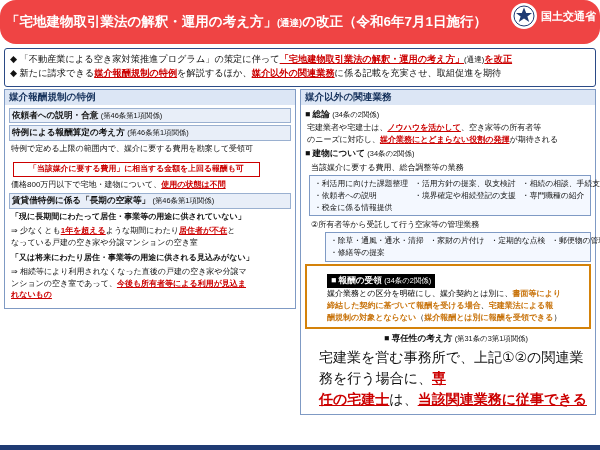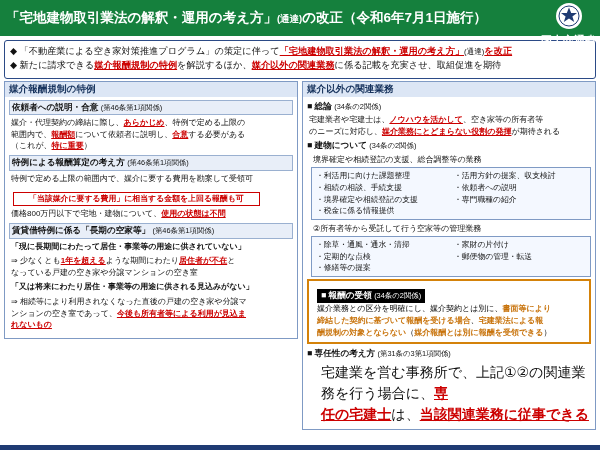--- a/index.html
+++ b/index.html
@@ -6,30 +6,30 @@
   body{
     width:600px;height:450px;overflow:hidden;
     background:#ffffff;
     font-family:"Liberation Sans","DejaVu Sans",sans-serif;
     color:#111;
   }
   .page{position:relative;width:600px;height:450px;box-sizing:border-box;}
 
   
   .header{
-    position:relative;height:36px;background:#15803d;color:#fff;
-    display:flex;align-items:center;
+    position:relative;height:44px;background:#ef4444;color:#fff;
+    display:flex;align-items:center;border-radius:16px;
   }
   .header-title{
     font-size:13.5px;font-weight:bold;letter-spacing:0px;margin-left:6px;
     white-space:nowrap;
   }
   .header-title .small{font-size:9.5px;font-weight:bold;}
   .ministry{
-    position:absolute;right:4px;top:3px;display:flex;align-items:center;gap:4px;flex-direction:column;
+    position:absolute;right:4px;top:3px;display:flex;align-items:center;gap:4px;
   }
   .mlit-logo{
     width:26px;height:26px;border-radius:50%;background:#ffffff;
     display:flex;align-items:center;justify-content:center;
   }
   .mlit-logo svg{display:block;}
   .ministry-name{font-size:11px;font-weight:bold;color:#fff;white-space:nowrap;}
 
   
   .lead{
@@ -65,42 +65,42 @@
     padding:1px 15px;display:inline-block;margin:1px 0 2px 4px;line-height:1.3;
   }
 
   
   .r-title{
     font-size:8.6px;font-weight:bold;margin:1px 0 2px 0;line-height:1.35;
   }
   .r-title .note{font-weight:normal;font-size:7.4px;}
   .sub-label{font-size:8px;margin:0 0 2px 6px;line-height:1.4;}
   .grid2{
-    display:grid;grid-template-columns:1fr 1fr;gap:0px 6px;
+    display:grid;grid-template-columns:1fr 1fr 1fr;gap:0px 6px;
     border:1px solid #7f9ac4;background:#f4f8ff;padding:2px 4px;margin:0 0 3px 4px;
   }
   .grid2 span{font-size:7.8px;line-height:1.5;white-space:nowrap;}
   .mgmt{
-    border:1px solid #7f9ac4;background:#f4f8ff;padding:2px 4px;margin:0 0 2px 4px;
-    display:grid;grid-template-columns:1fr 1fr;gap:0 6px;
+    border:1px solid #7f9ac4;background:#f4f8ff;padding:2px 4px;margin:0 0 2px 20px;
+    display:grid;grid-template-columns:1fr 1fr 1fr 1fr;gap:0 6px;
   }
   .mgmt span{font-size:7.8px;line-height:1.5;white-space:nowrap;}
 
   .reward-head{
     background:#000;color:#fff;font-size:8.6px;font-weight:bold;padding:1px 4px;
     display:inline-block;
   }
   .reward-head .note{font-weight:normal;font-size:7.4px;color:#fff;}
   .reward-box{
-    border:2px solid #d4820a;padding:3px 8px;margin-top:2px;box-sizing:border-box;
+    border:2px solid #d4820a;padding:3px 20px;margin-top:2px;box-sizing:border-box;
   }
   .reward-txt{font-size:8px;line-height:1.5;color:#000;}
   .orange{color:#c8730b;font-weight:bold;}
 
-  .senninsei{font-size:8.6px;font-weight:bold;margin:4px 0 2px 0;}
+  .senninsei{font-size:8.6px;font-weight:bold;margin:4px 0 2px 16px;text-align:center;}
   .senninsei .note{font-weight:normal;font-size:7.4px;}
   .sen-txt{font-size:14px;line-height:1.5;margin-left:14px;}
 
   .bar-bottom{
     position:absolute;left:0;bottom:0;width:600px;height:5px;background:#1f3b73;
   }
 </style>
 </head>
 <body>
 
@@ -133,25 +133,20 @@
   <div class="cols">
 
     <div class="col">
       <div class="sec-head">媒介報酬規制の特例</div>
       <div class="sec-body">
 
         <div class="item-title">
           <span>依頼者への説明・合意</span>
           <span class="note">(第46条第1項関係)</span>
         </div>
-        <div class="body-txt">
-          媒介・代理契約の締結に際し、<span class="redu">あらかじめ</span>、特例で定める上限の<br>
-          範囲内で、<span class="redu">報酬額</span>について依頼者に説明し、<span class="redu">合意</span>する必要がある<br>
-          （これが、<span class="redu">特に重要</span>）
-        </div>
 
         <div class="item-title">
           <span>特例による報酬算定の考え方</span>
           <span class="note">(第46条第1項関係)</span>
         </div>
         <div class="body-txt">特例で定める上限の範囲内で、媒介に要する費用を勘案して受領可</div>
         <div class="hl-box">「当該媒介に要する費用」に相当する金額を上回る報酬も可</div>
 
         <div class="body-txt">
           価格800万円以下で宅地・建物について、<span class="redu">使用の状態は不問</span>
@@ -186,21 +181,21 @@
         <div class="body-txt">
           宅建業者や宅建士は、<span class="redu">ノウハウを活かして</span>、空き家等の所有者等<br>
           のニーズに対応し、<span class="redu">媒介業務にとどまらない役割の発揮</span>が期待される
         </div>
 
         <div class="r-title">
           ■ <span>建物について</span>
           <span class="note">(34条の2関係)</span>
         </div>
 
-        <div class="sub-label">境界確定や相続登記の支援、総合調整等の業務</div>
+        <div class="sub-label">当該媒介に要する費用、総合調整等の業務</div>
         <div class="grid2">
           <span>・利活用に向けた課題整理</span>
           <span>・活用方針の提案、収支検討</span>
           <span>・相続の相談、手続支援</span>
           <span>・依頼者への説明</span>
           <span>・境界確定や相続登記の支援</span>
           <span>・専門職種の紹介</span>
           <span>・税金に係る情報提供</span>
         </div>
 

